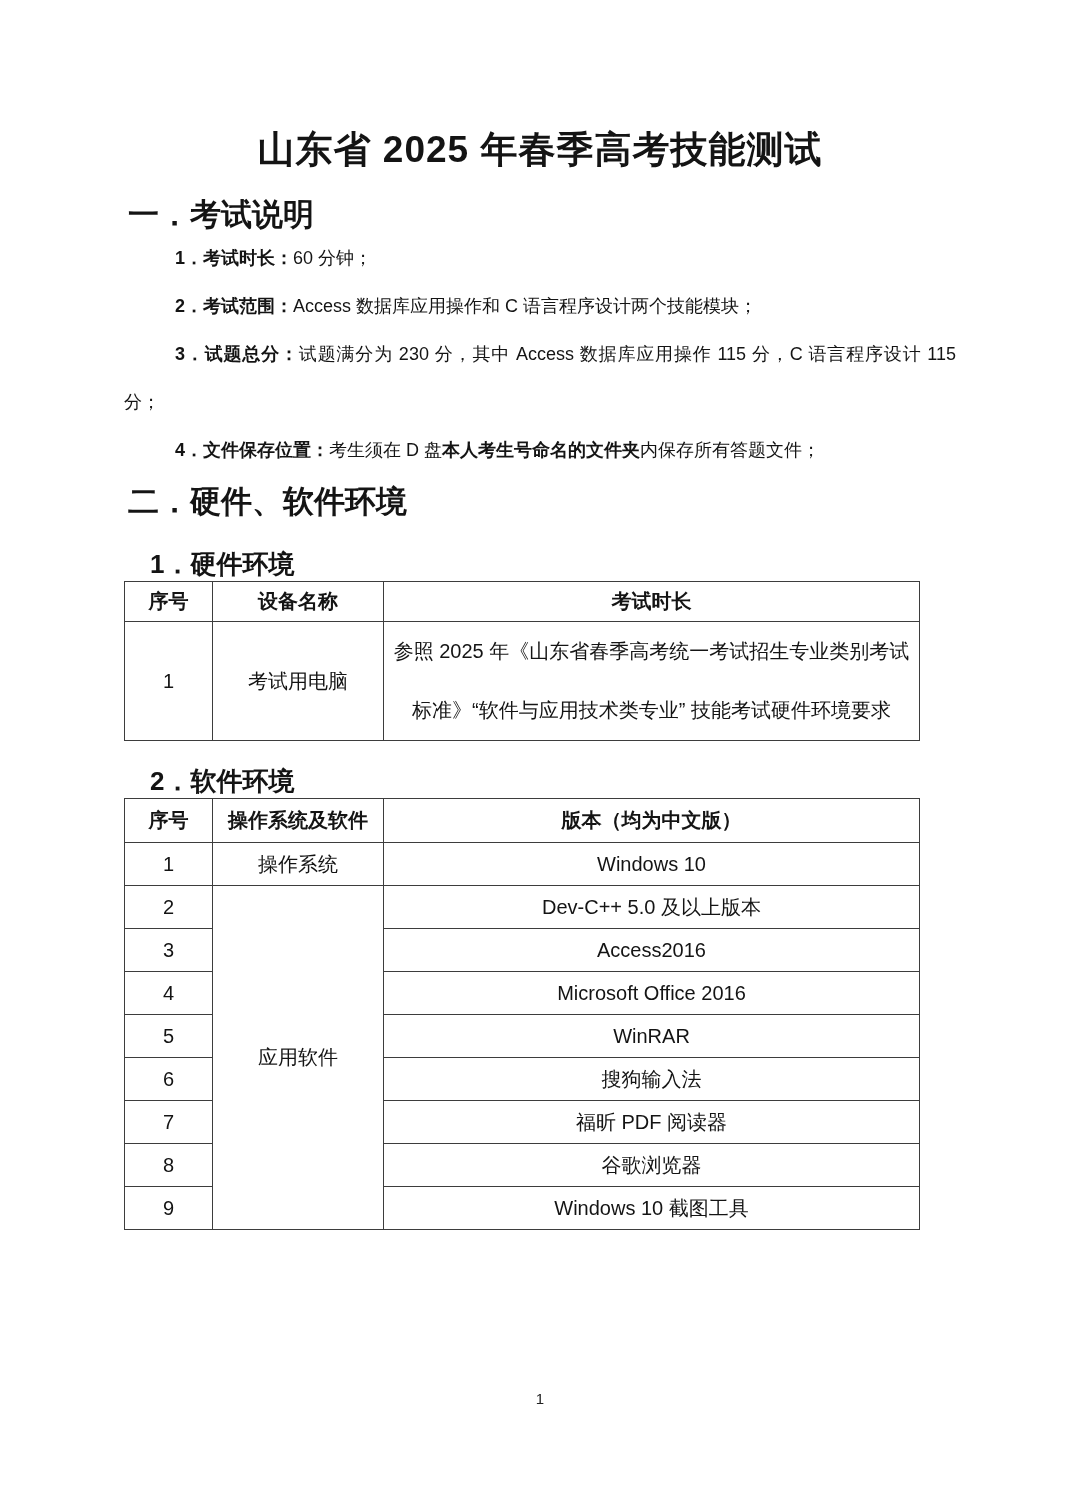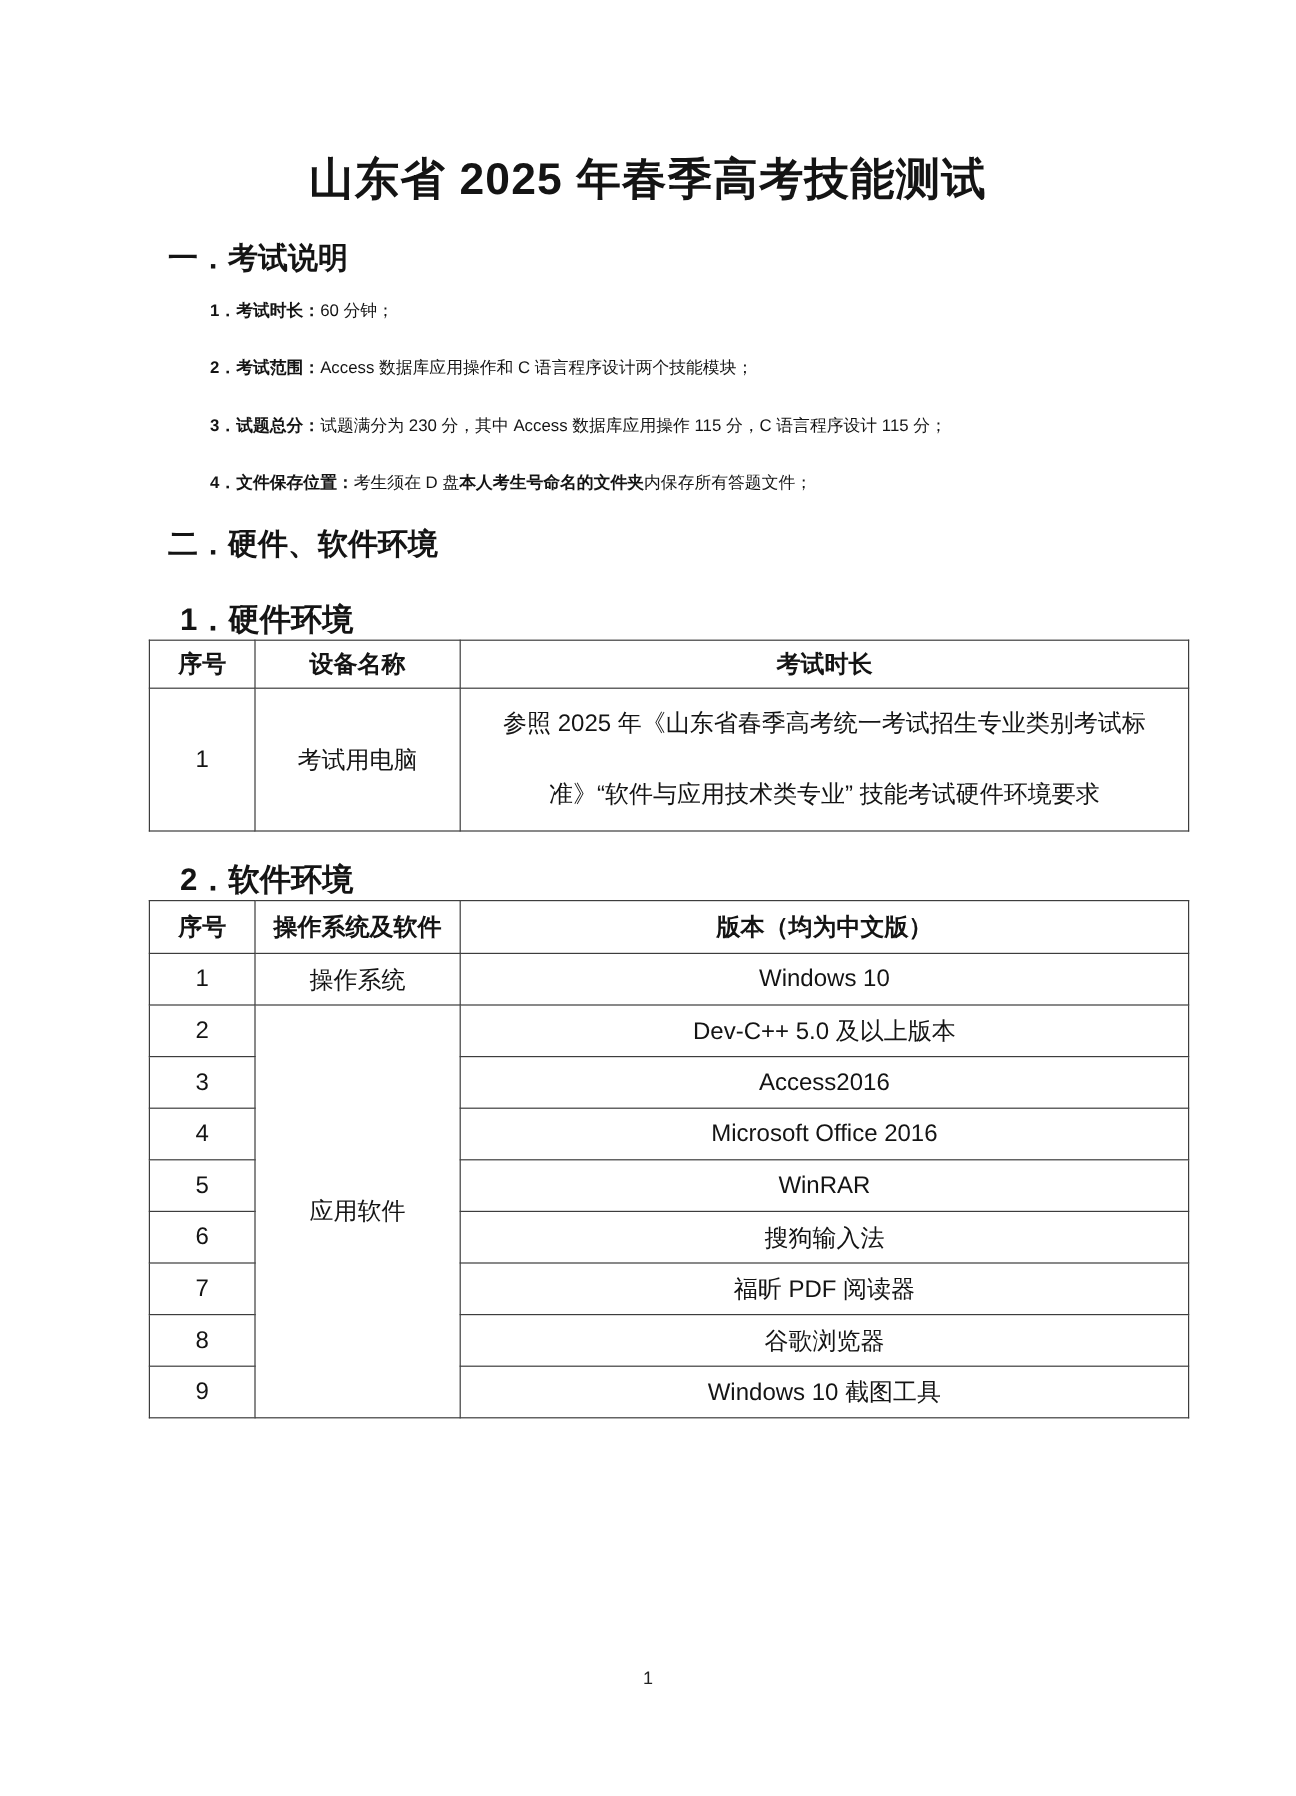--- a/index.html
+++ b/index.html
@@ -18,50 +18,50 @@
   .title {
     padding-top: 126px;
     text-align: center;
     font-size: 37px;
     font-weight: 700;
     line-height: 47px;
     letter-spacing: 1px;
   }
 
   .sec {
-    margin: 25px 0 0 16px;
-    font-size: 25px;
+    margin: 25px 0 0 4px;
+    font-size: 31px;
     font-weight: 700;
     line-height: 34px;
   }
   .sec2 { margin-top: 11px; }
 
   .paras { margin-top: 2px; }
   .paras p {
     margin: 0;
-    font-size: 14px;
+    font-size: 18px;
     line-height: 48px;
     text-indent: 51px;
     text-align: justify;
     text-justify: inter-ideograph;
   }
   .paras .b { font-weight: 700; }
 
   .sub {
     margin: 30px 0 0 26px;
     font-size: 26px;
     font-weight: 700;
     line-height: 30px;
   }
   .sub2 { margin-top: 25px; }
 
   table.tbl {
     border-collapse: collapse;
     table-layout: fixed;
-    width: 867px;
+    width: 796px;
     margin-top: 2px;
   }
   table.tbl th, table.tbl td {
     border: 1px solid #3d3d3d;
     text-align: center;
     vertical-align: middle;
     font-size: 20px;
     padding: 0 6px;
     font-weight: 400;
     overflow: hidden;

